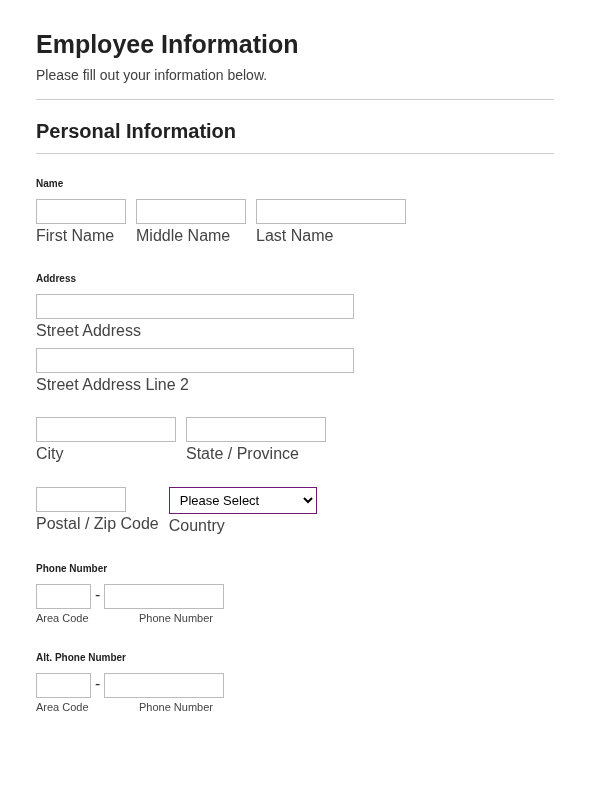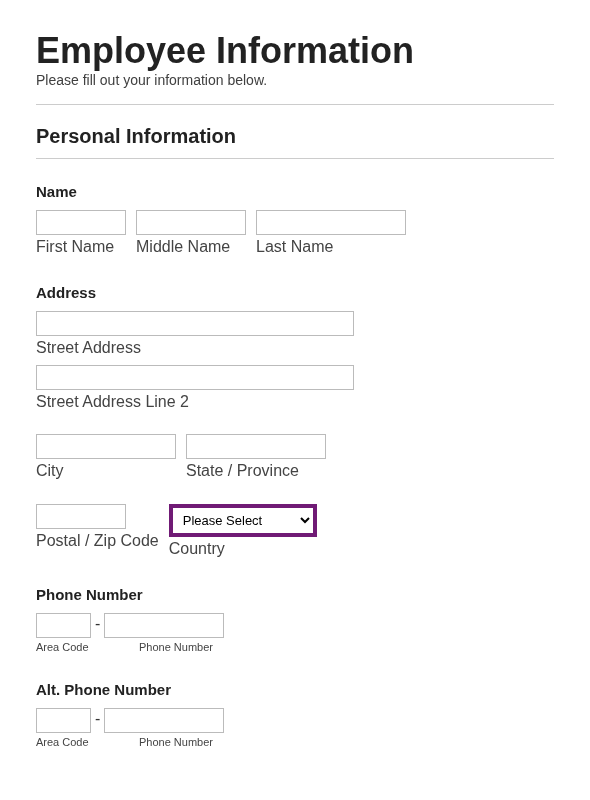--- a/index.html
+++ b/index.html
@@ -11,22 +11,23 @@
     body {
       font-family: Arial, sans-serif;
       background: #ffffff;
       color: #222;
       width: 590px;
       min-height: 800px;
       padding: 30px 36px;
     }
 
     .page-title {
-      font-size: 36px;
+      font-size: 25px;
       font-weight: 900;
+      margin-bottom: 8px;
     }
 
     .page-subtitle {
       font-size: 14px;
       color: #404040;
       margin-bottom: 16px;
     }
 
     hr {
       border: none;
@@ -40,21 +41,21 @@
       margin-bottom: 6px;
     }
 
     .section-hr {
       border: none;
       border-top: 1px solid #ccc;
       margin-bottom: 24px;
     }
 
     .field-group-label {
-      font-size: 15px;
+      font-size: 10px;
       font-weight: 700;
       margin-bottom: 10px;
     }
 
     .form-section {
       margin-bottom: 28px;
     }
 
     .field-row {
       display: flex;
@@ -76,21 +77,21 @@
 
     input[type="text"] {
       border: 1px solid #bbb;
       background: #fff;
       padding: 4px 6px;
       font-size: 13px;
       outline: none;
     }
 
     select {
-      border: 4px solid #701a75;
+      border: 1px solid #701a75;
       background: #fff;
       padding: 4px 6px;
       font-size: 13px;
       outline: none;
       appearance: auto;
     }
 
     .input-first {
       width: 90px;
     }

